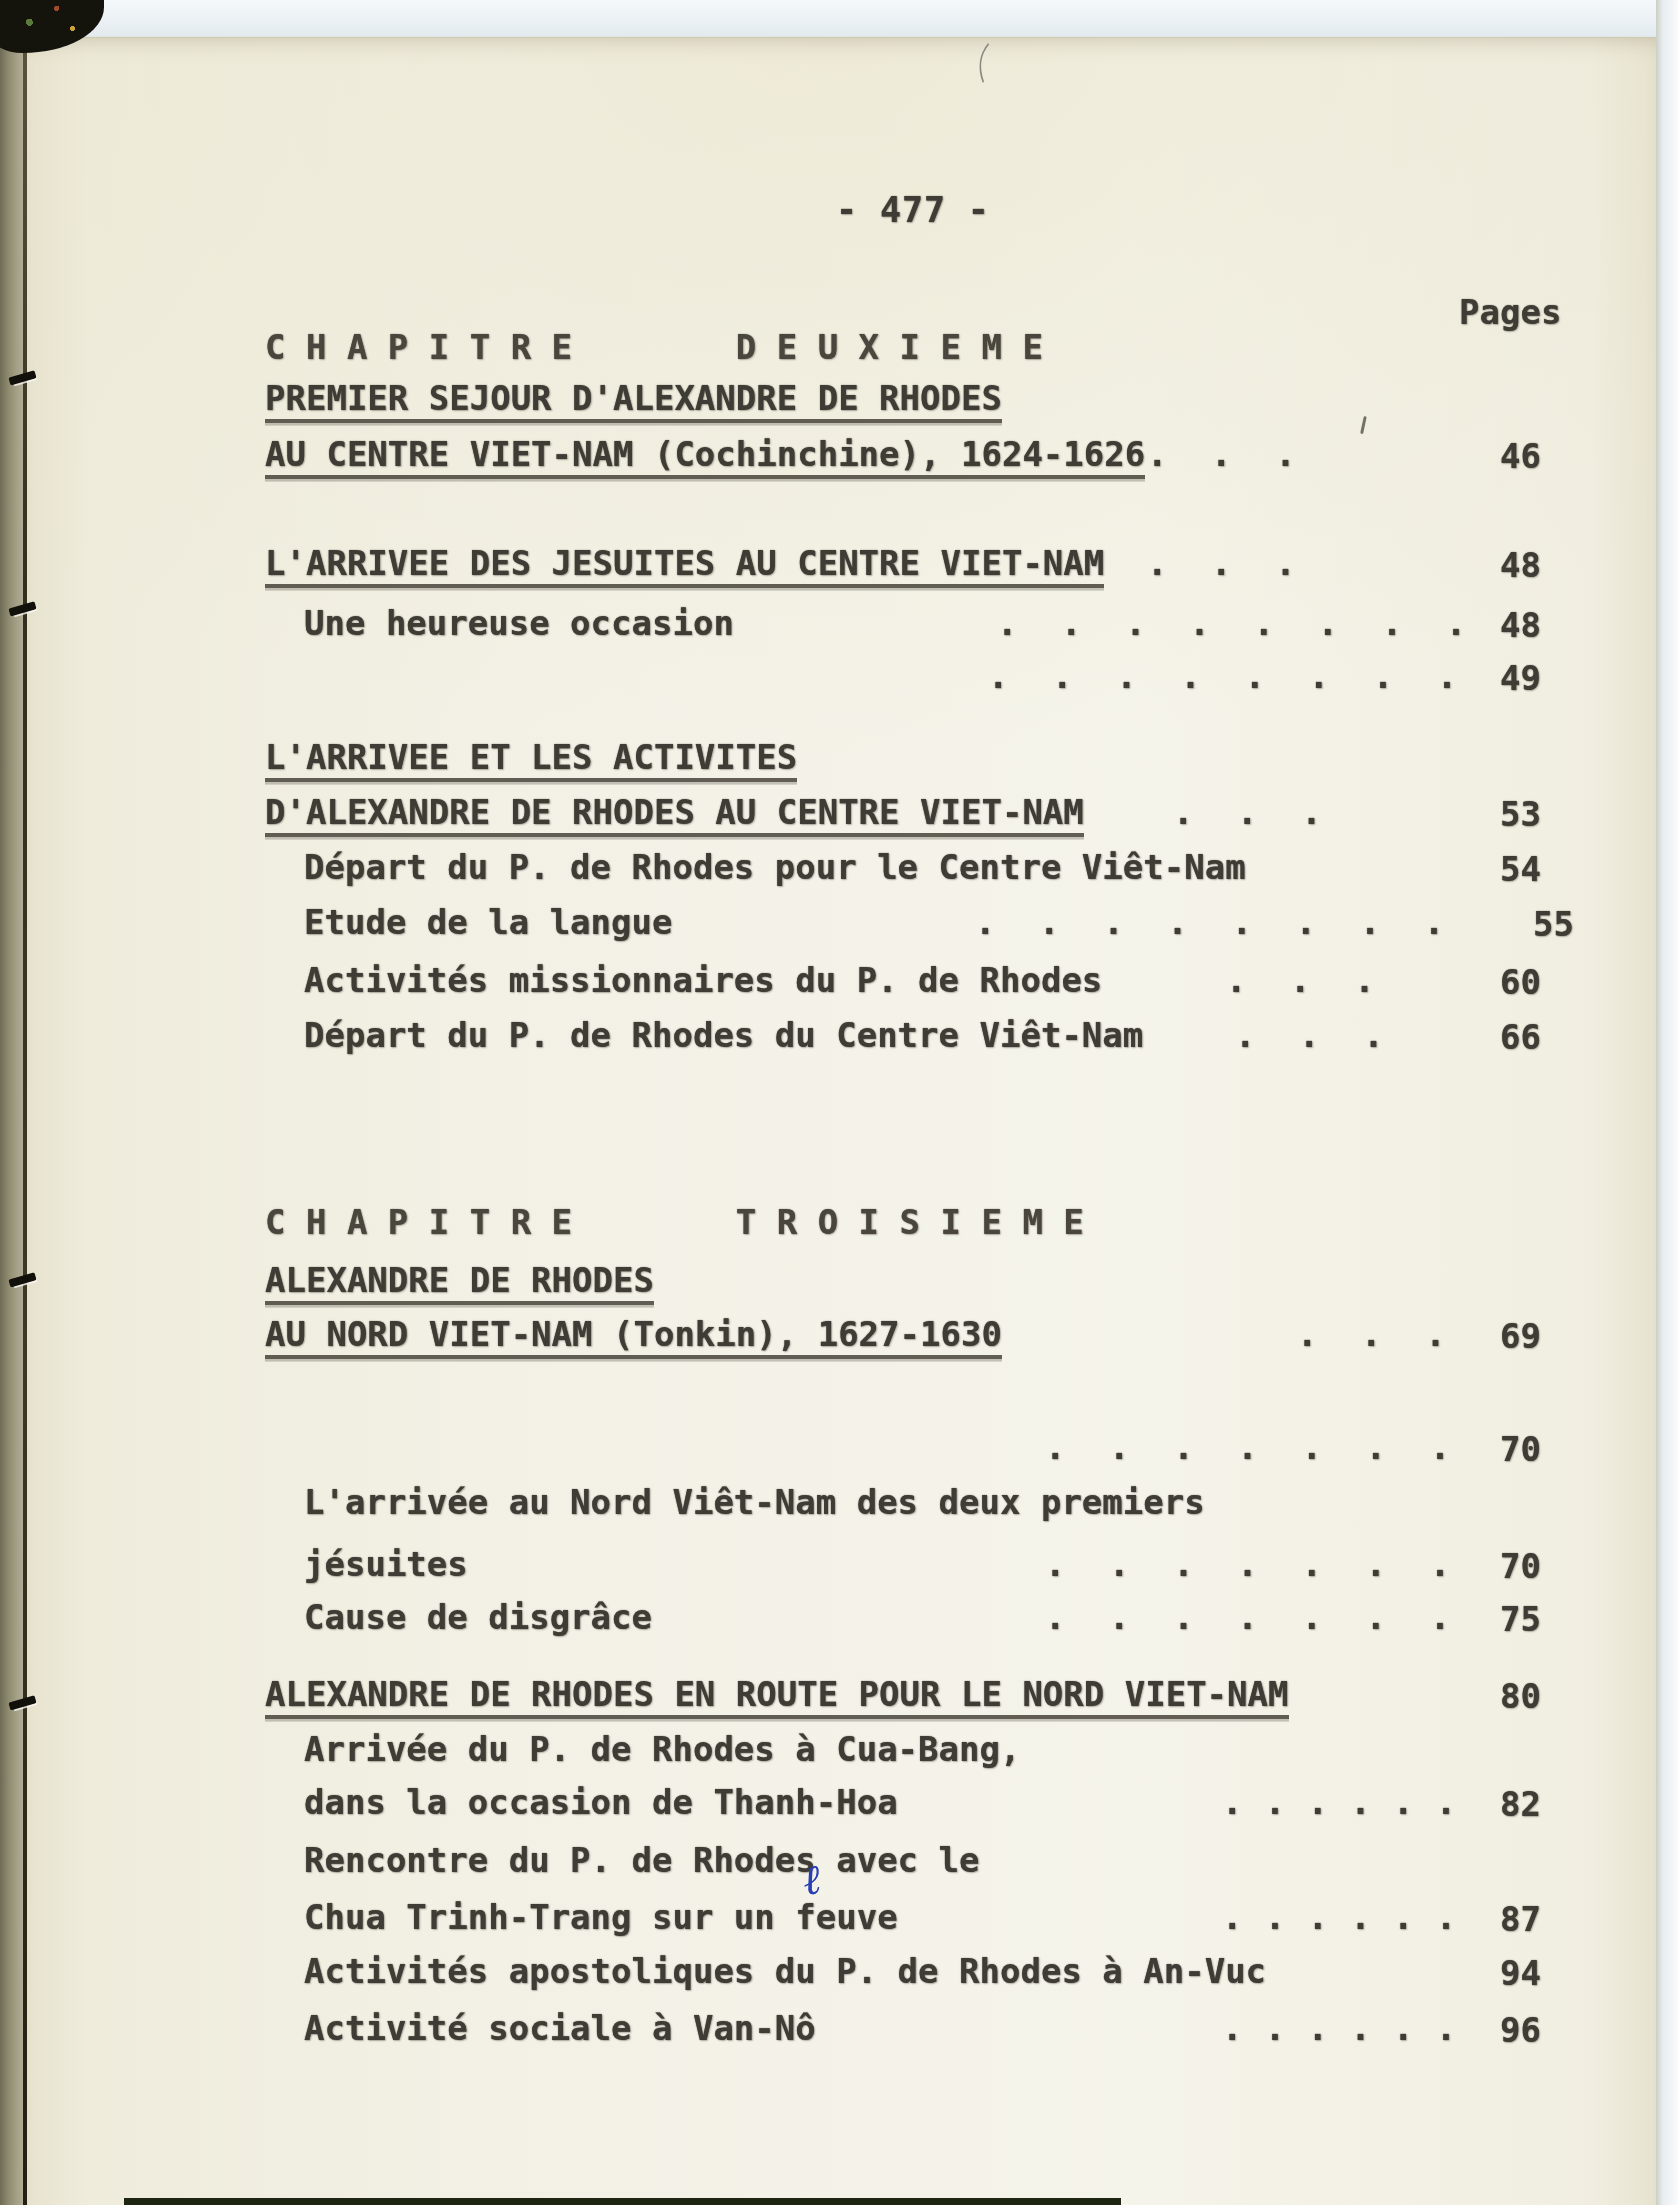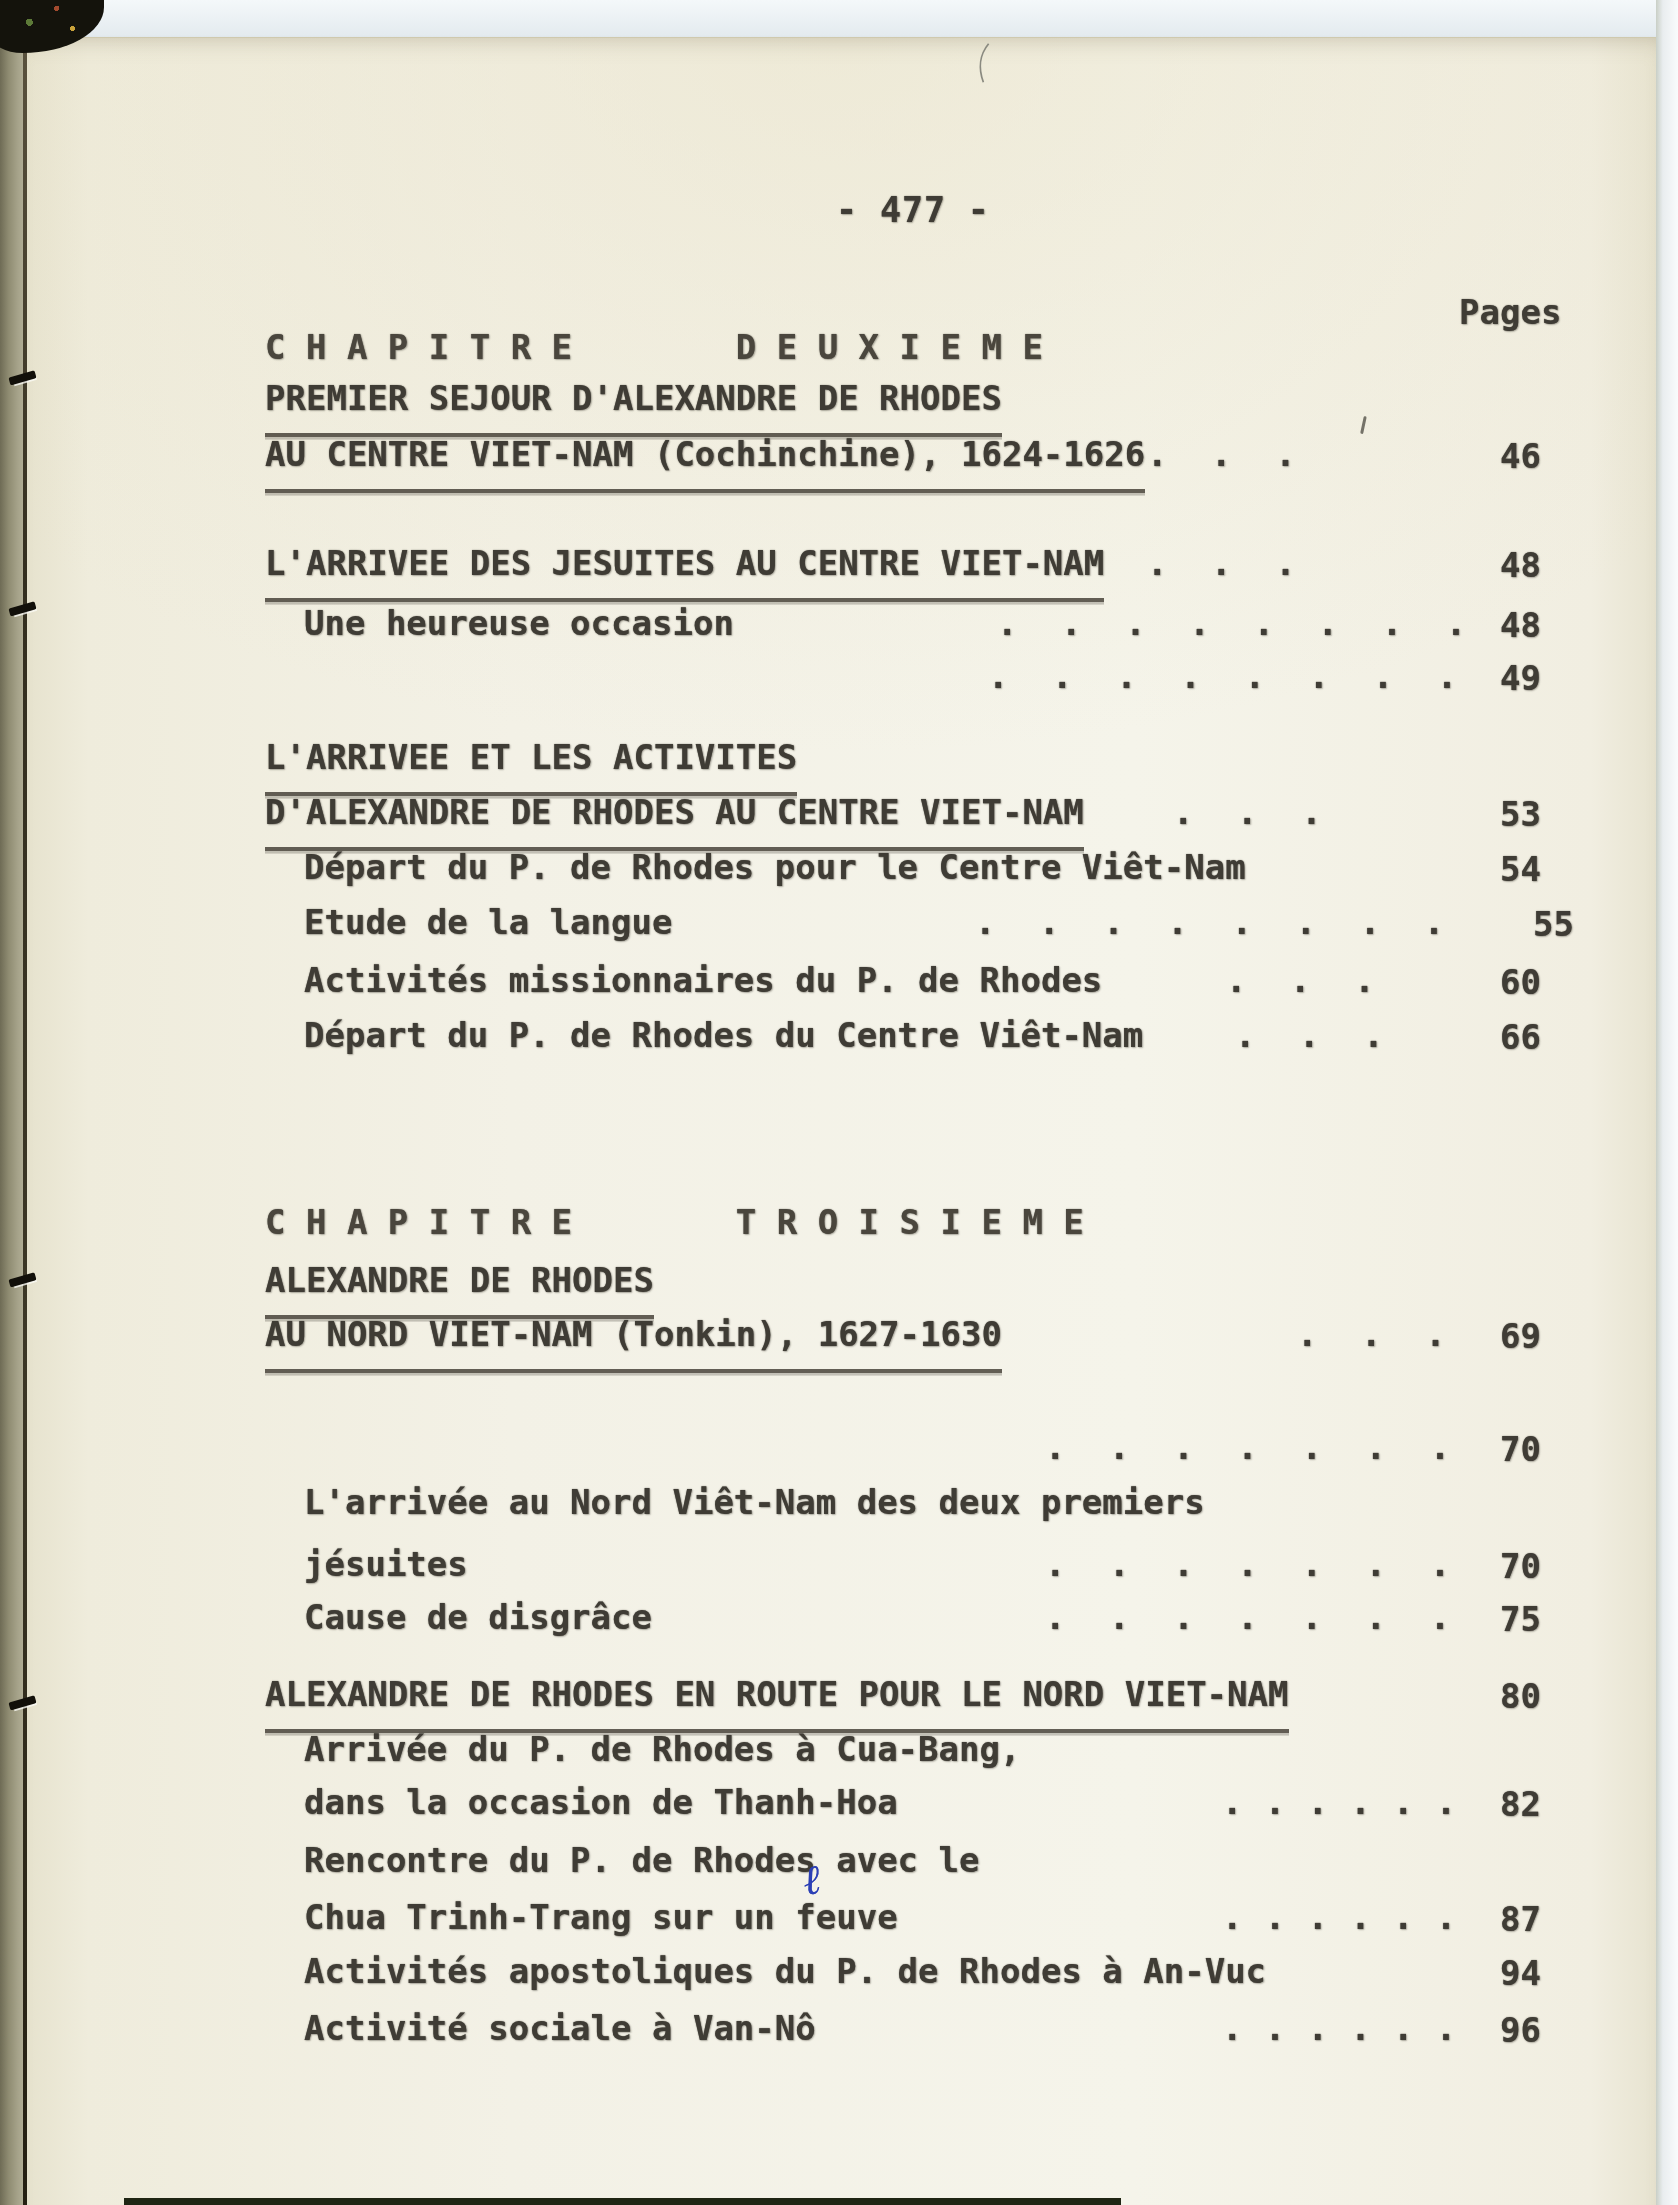--- a/index.html
+++ b/index.html
@@ -47,21 +47,21 @@
 
   
   .ink{color:#3f3c35;font-weight:bold;
     text-shadow:0 0 1.2px rgba(60,56,48,.8), 1.1px 0.9px 1.6px rgba(60,56,48,.3);}
   .page-number-top{position:absolute;left:813px;top:152px;font-size:35px;letter-spacing:0.9px;}
   .pages-label{position:absolute;left:1436px;top:254px;font-size:34px;}
 
   .toc-row{position:absolute;left:0;width:100%;height:53px;font-size:34px;line-height:1.15;white-space:pre;}
   .toc-row .lbl{position:absolute;top:0;display:inline-block;}
   .toc-row.chapter .lbl{color:#4a463d;}
-  .toc-row.heading .lbl{border-bottom:4.4px solid rgba(56,51,42,.78);padding-bottom:15px;
+  .toc-row.heading .lbl{border-bottom:4.4px solid rgba(56,51,42,.78);padding-bottom:1px;
     box-shadow:0 2.6px 0 rgba(56,51,42,.26);}
   .toc-row .dots{position:absolute;top:0;letter-spacing:0.9px;}
   .toc-row .pg{position:absolute;left:1500px;top:1.8px;}
   .annot{position:absolute;font-family:"DejaVu Serif", serif;font-style:italic;font-weight:normal;
     color:#2b3fb5;font-size:41px;transform:rotate(-8deg);
     text-shadow:0 0 0.4px rgba(43,63,181,.8);}
 </style>
 </head>
 <body>
 

